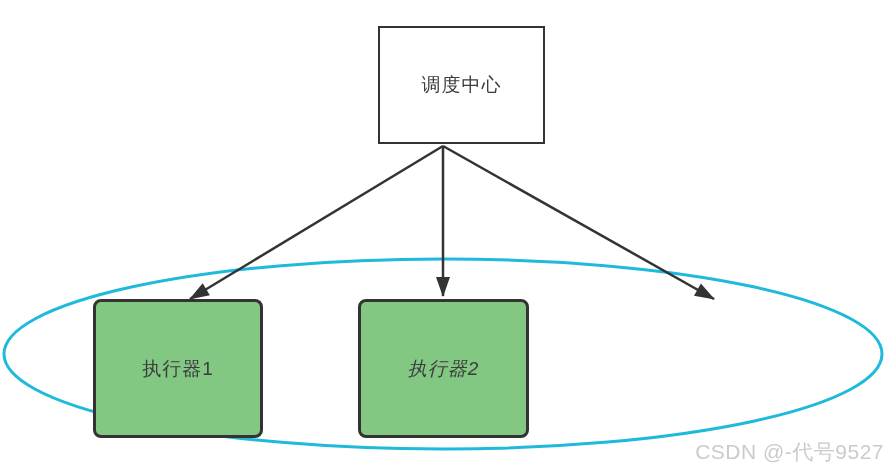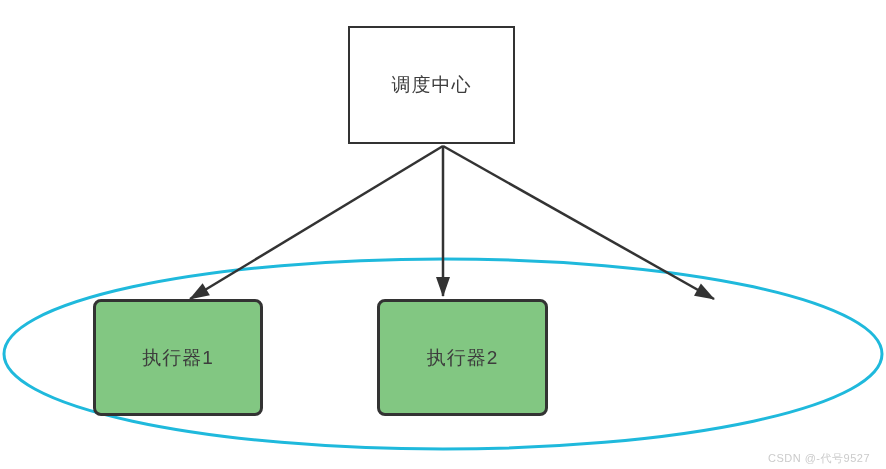--- a/index.html
+++ b/index.html
@@ -26,43 +26,43 @@
     position: absolute;
     box-sizing: border-box;
     display: flex;
     align-items: center;
     justify-content: center;
     font-size: 19px;
     color: #3d3d3d;
     letter-spacing: 1px;
   }
   .scheduler-node {
-    left: 348px;
+    left: 378px;
     top: 26px;
     width: 167px;
     height: 118px;
     background: #ffffff;
     border: 2.5px solid #333333;
   }
   .executor-node {
     top: 299px;
     width: 170px;
-    height: 117px;
+    height: 139px;
     background: #82c782;
     border: 3px solid #333333;
     border-radius: 8px;
   }
   .executor-1 { left: 93px; }
-  .executor-2 { left: 377px; width: 171px; }
+  .executor-2 { left: 358px; width: 171px; font-style: italic; }
   .executor-3 { left: 641px; }
   .watermark {
     position: absolute;
-    right: 16px;
+    right: 2px;
     bottom: 3px;
-    font-size: 11px;
+    font-size: 21px;
     color: #cbcbcb;
     letter-spacing: 0.5px;
     user-select: none;
   }
 </style>
 </head>
 <body>
 
 <div class="canvas">
 

